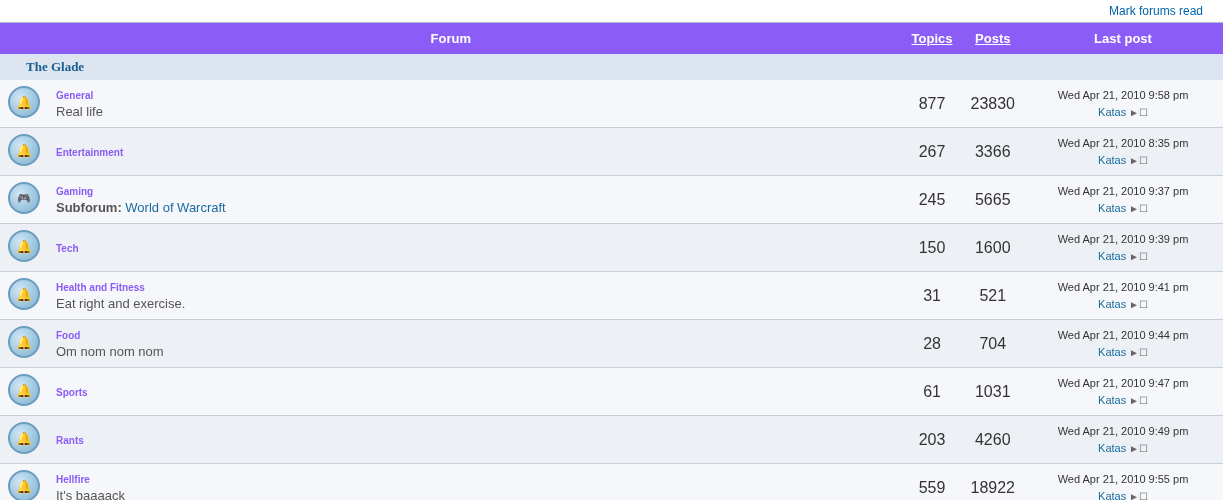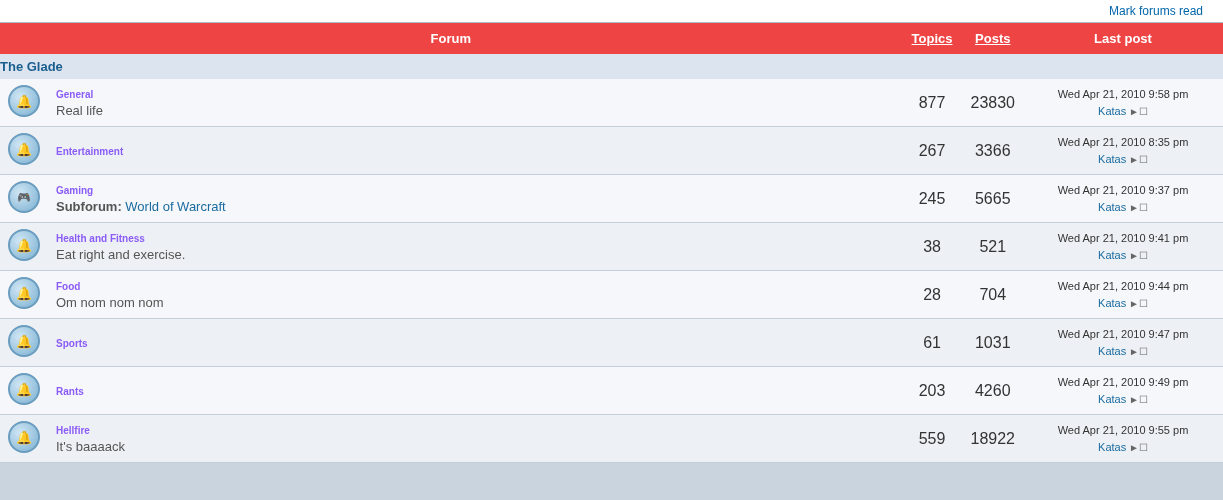--- a/index.html
+++ b/index.html
@@ -16,37 +16,38 @@
       text-decoration: none;
       font-size: 12px;
     }
 
     .forum-table {
       width: 100%;
       border-collapse: collapse;
     }
 
     .header-row th {
-      background: #ef4444;
+      background: #8b5cf6;
       color: #fff;
       font-weight: bold;
       font-size: 13px;
       padding: 8px 10px;
       text-align: center;
     }
     .header-row th.forum-col { text-align: center; }
     .header-row th.num-col { width: 60px; text-decoration: underline; }
     .header-row th.last-col { width: 200px; }
 
     .section-header td {
       background: #dce5ef;
       color: #1a5d8f;
       font-weight: bold;
       font-size: 13px;
-      padding: 5px 0;
+      padding: 5px 26px;
+      font-family: Liberation Serif, serif;
     }
 
     .forum-row td {
       background: #edf1f5;
       border-bottom: 1px solid #c5cfd9;
       padding: 6px 8px;
       vertical-align: middle;
     }
     .forum-row:nth-child(even) td { background: #f5f7fa; }
 
@@ -148,22 +149,29 @@
       </tr>
       <tr class="forum-row">
         <td class="forum-icon"><div class="icon-circle gaming"></div></td>
         <td class="forum-name-col"><a href="#" class="forum-title">Gaming</a><div class="forum-desc"><span class="subforum-label">Subforum: </span><a href="#" class="subforum-link">World of Warcraft</a></div></td>
         <td class="num-cell">245</td>
         <td class="num-cell">5665</td>
         <td class="last-post-cell"><span>Wed Apr 21, 2010 9:37 pm</span><br><a href="#" class="last-post-author">Katas</a><span class="arrow-icon"> ►☐</span></td>
       </tr>
       <tr class="forum-row">
         <td class="forum-icon"><div class="icon-circle"></div></td>
+        <td class="forum-name-col"><a href="#" class="forum-title">Tech</a></td>
+        <td class="num-cell">150</td>
+        <td class="num-cell">1600</td>
+        <td class="last-post-cell"><span>Wed Apr 21, 2010 9:39 pm</span><br><a href="#" class="last-post-author">Katas</a><span class="arrow-icon"> ►☐</span></td>
+      </tr>
+      <tr class="forum-row">
+        <td class="forum-icon"><div class="icon-circle"></div></td>
         <td class="forum-name-col"><a href="#" class="forum-title">Health and Fitness</a><div class="forum-desc">Eat right and exercise.</div></td>
-        <td class="num-cell">38</td>
+        <td class="num-cell">31</td>
         <td class="num-cell">521</td>
         <td class="last-post-cell"><span>Wed Apr 21, 2010 9:41 pm</span><br><a href="#" class="last-post-author">Katas</a><span class="arrow-icon"> ►☐</span></td>
       </tr>
       <tr class="forum-row">
         <td class="forum-icon"><div class="icon-circle"></div></td>
         <td class="forum-name-col"><a href="#" class="forum-title">Food</a><div class="forum-desc">Om nom nom nom</div></td>
         <td class="num-cell">28</td>
         <td class="num-cell">704</td>
         <td class="last-post-cell"><span>Wed Apr 21, 2010 9:44 pm</span><br><a href="#" class="last-post-author">Katas</a><span class="arrow-icon"> ►☐</span></td>
       </tr>

